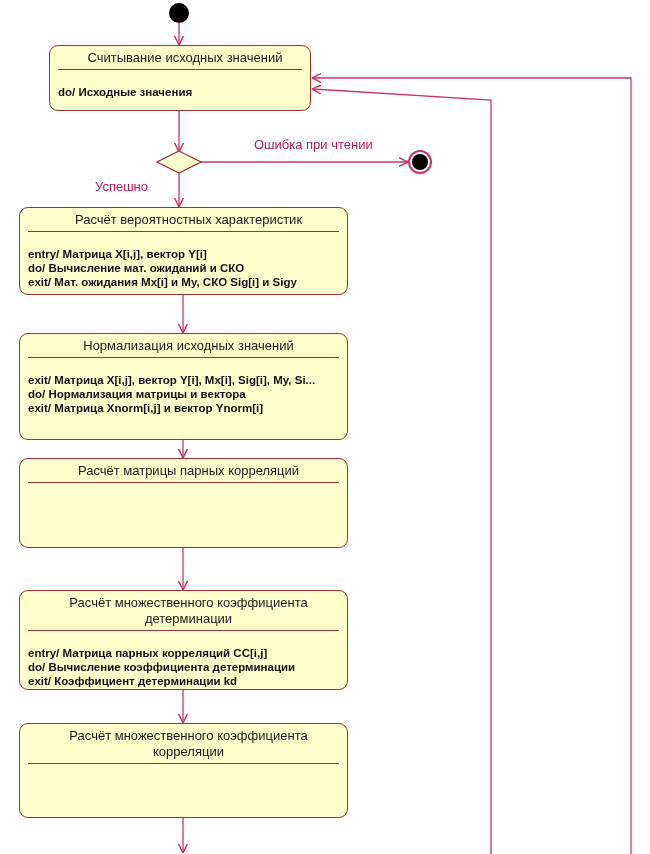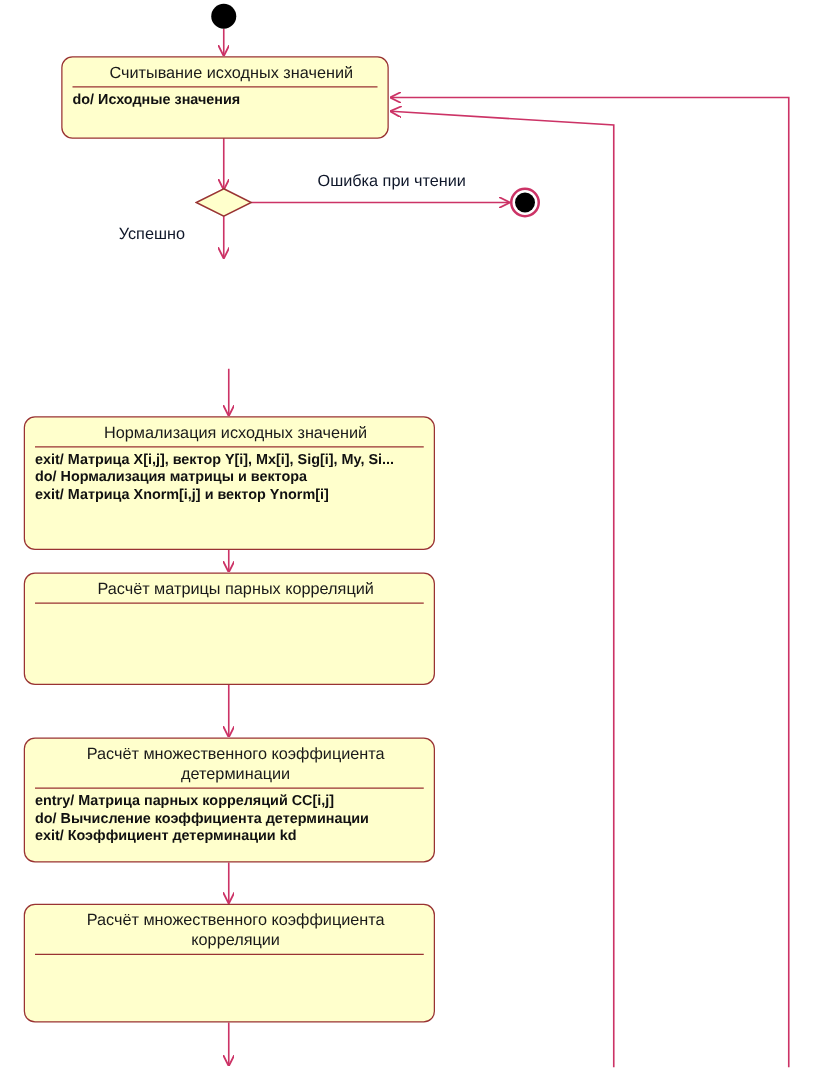--- a/index.html
+++ b/index.html
@@ -43,32 +43,33 @@
     padding: 4px 6px 3px 16px;
     white-space: pre-line;
   }
   .activity .divider {
     height: 1px;
     background: #993333;
     margin: 0 8px 0 8px;
   }
   .activity .body {
     padding: 3px 8px 4px 8px;
+    margin-top: 12px;
   }
   .activity .body .line {
     font-size: 11.5px;
     line-height: 14px;
     color: #111111;
     font-weight: bold;
     white-space: nowrap;
   }
   .edge-label {
     position: absolute;
     font-size: 13px;
-    color: #0f172a;
+    color: #be185d;
     white-space: nowrap;
   }
   .node-initial {
     position: absolute;
     background: #000000;
     border-radius: 50%;
   }
   .node-final-outer {
     position: absolute;
     border: 2px solid #cc3366;
@@ -138,20 +139,29 @@
   <div class="edge-label" style="left:95px; top:179px;">Успешно</div>
 
   <div class="activity" style="left:49px; top:45px; width:262px; height:66px;">
     <div class="title">Считывание исходных значений</div>
     <div class="divider"></div>
     <div class="body">
       <div class="line">do/ Исходные значения</div>
     </div>
   </div>
 
+  <div class="activity" style="left:19px; top:207px; width:329px; height:88px;">
+    <div class="title">Расчёт вероятностных характеристик</div>
+    <div class="divider"></div>
+    <div class="body">
+      <div class="line">entry/ Матрица X[i,j], вектор Y[i]</div>
+      <div class="line">do/ Вычисление мат. ожиданий и СКО</div>
+      <div class="line">exit/ Мат. ожидания Mx[i] и My, СКО Sig[i] и Sigy</div>
+    </div>
+  </div>
 
   <div class="activity" style="left:19px; top:333px; width:329px; height:107px;">
     <div class="title">Нормализация исходных значений</div>
     <div class="divider"></div>
     <div class="body">
       <div class="line">exit/ Матрица X[i,j], вектор Y[i], Mx[i], Sig[i], My, Si...</div>
       <div class="line">do/ Нормализация матрицы и вектора</div>
       <div class="line">exit/ Матрица Xnorm[i,j] и вектор Ynorm[i]</div>
     </div>
   </div>

